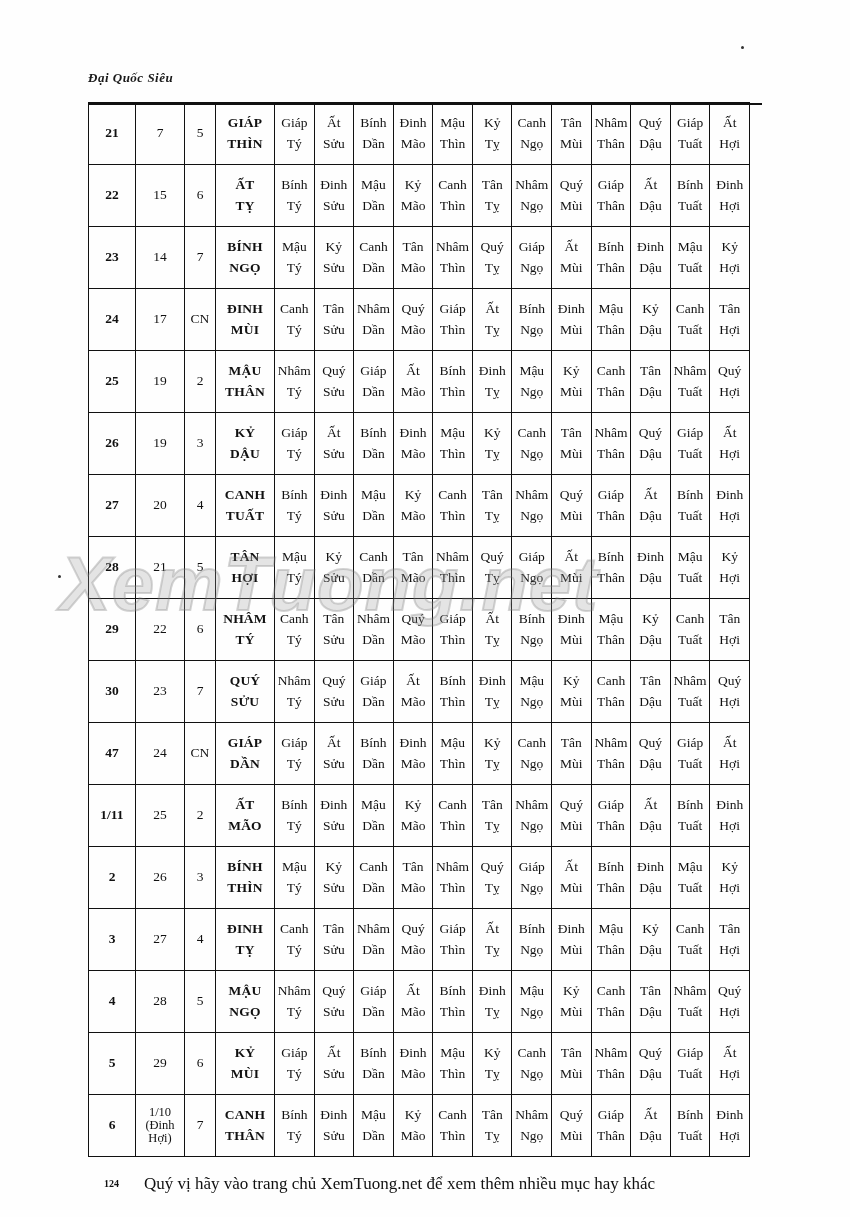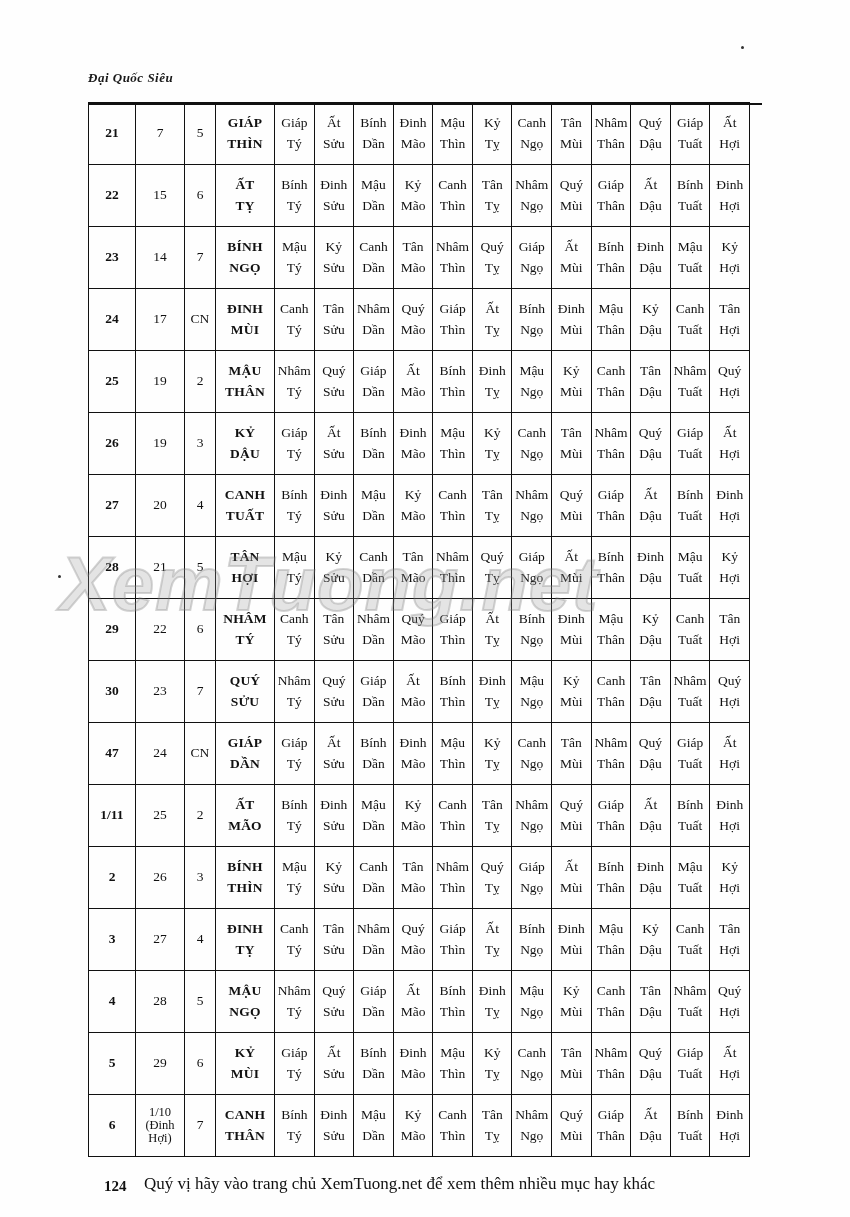--- a/index.html
+++ b/index.html
@@ -96,21 +96,21 @@
     position:absolute;
     left:0;top:1174px;width:799px;
     text-align:center;
     font-family:"Liberation Serif", serif;
     font-size:17px;
     color:#111;
   }
   .pagenum{
     position:absolute;
     left:104px;top:1178px;
-    font-size:15px;
+    font-size:10px;
     font-weight:bold;
     color:#111;
   }
 </style>
 </head>
 <body>
 
 <div class="page">
 
   <div class="corner-dot"></div>

